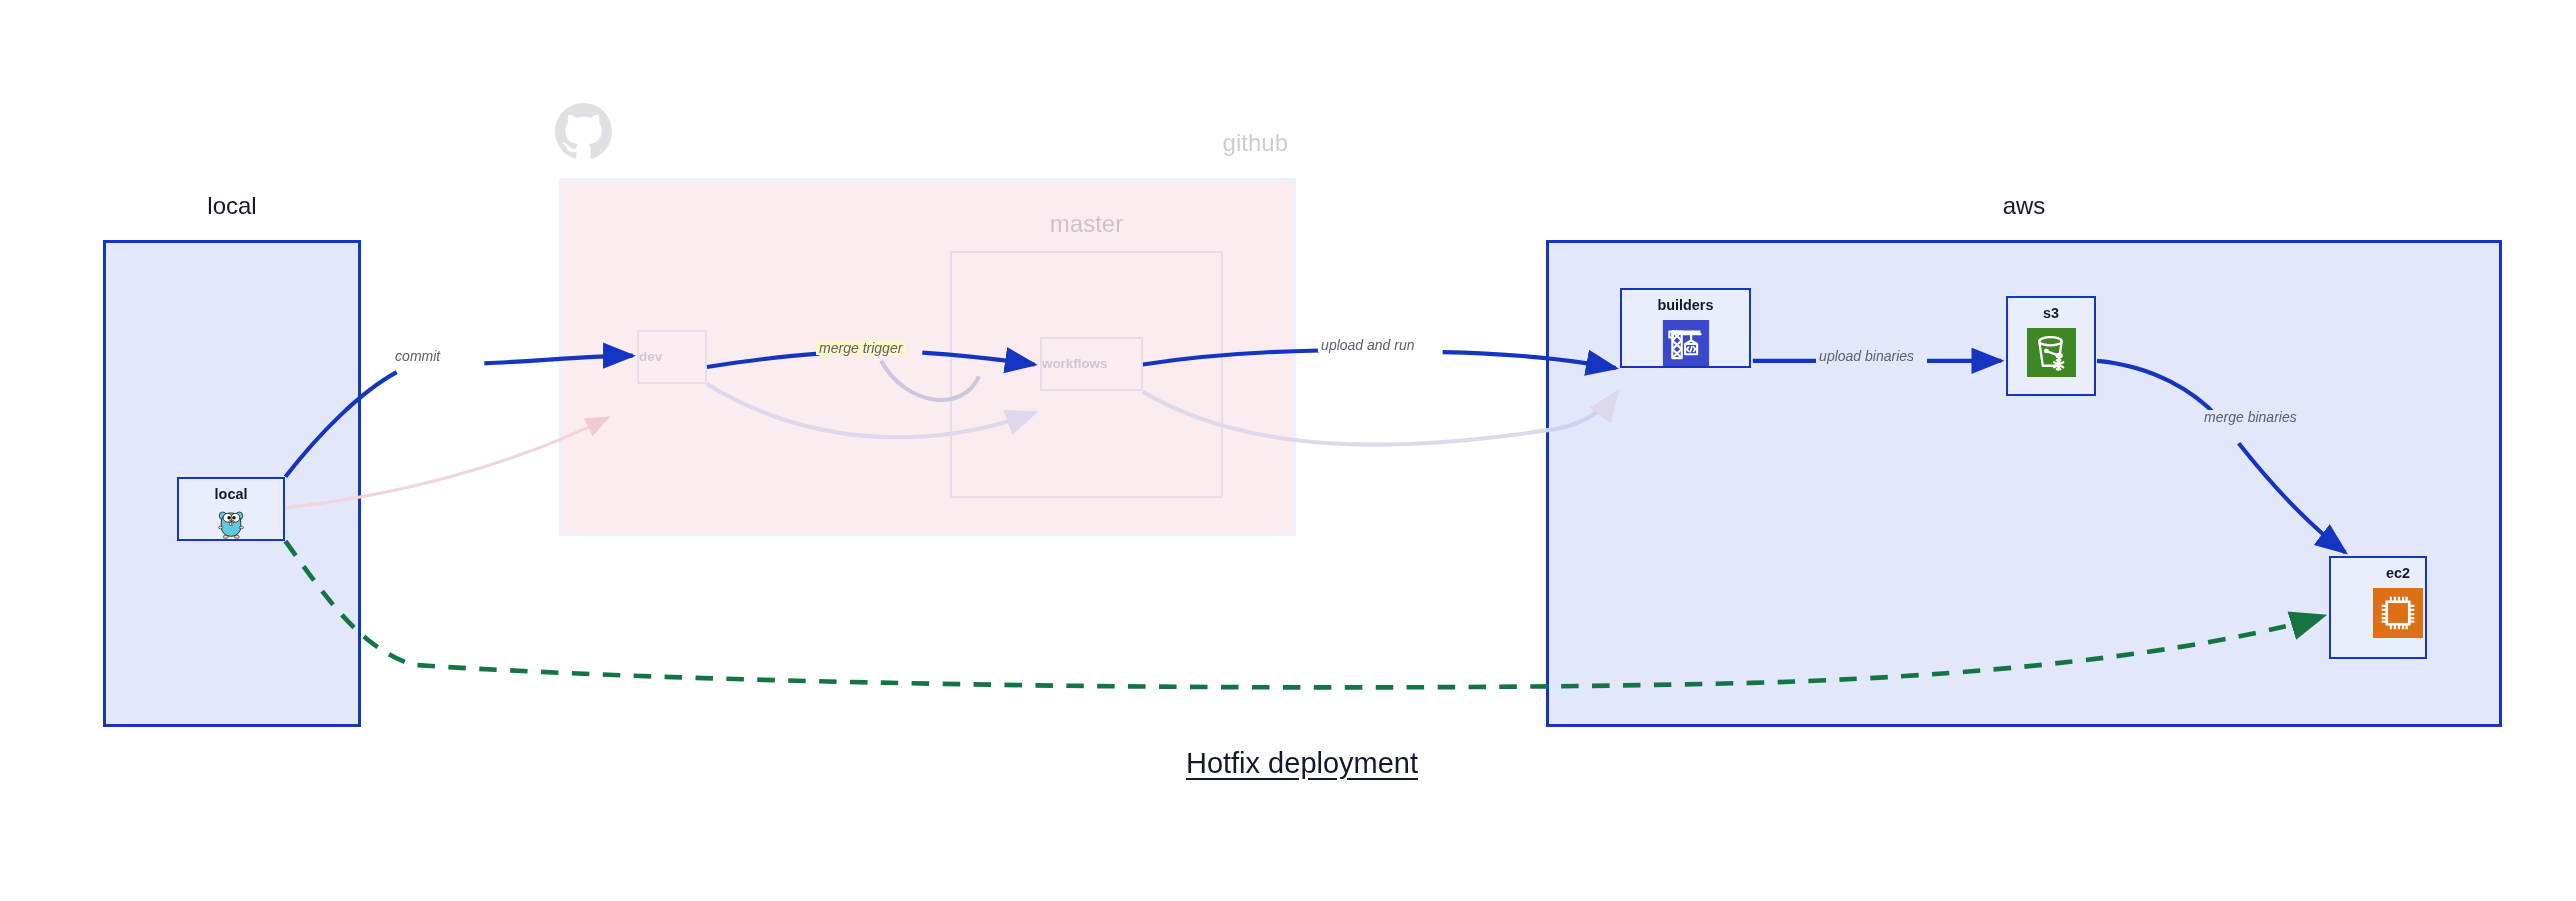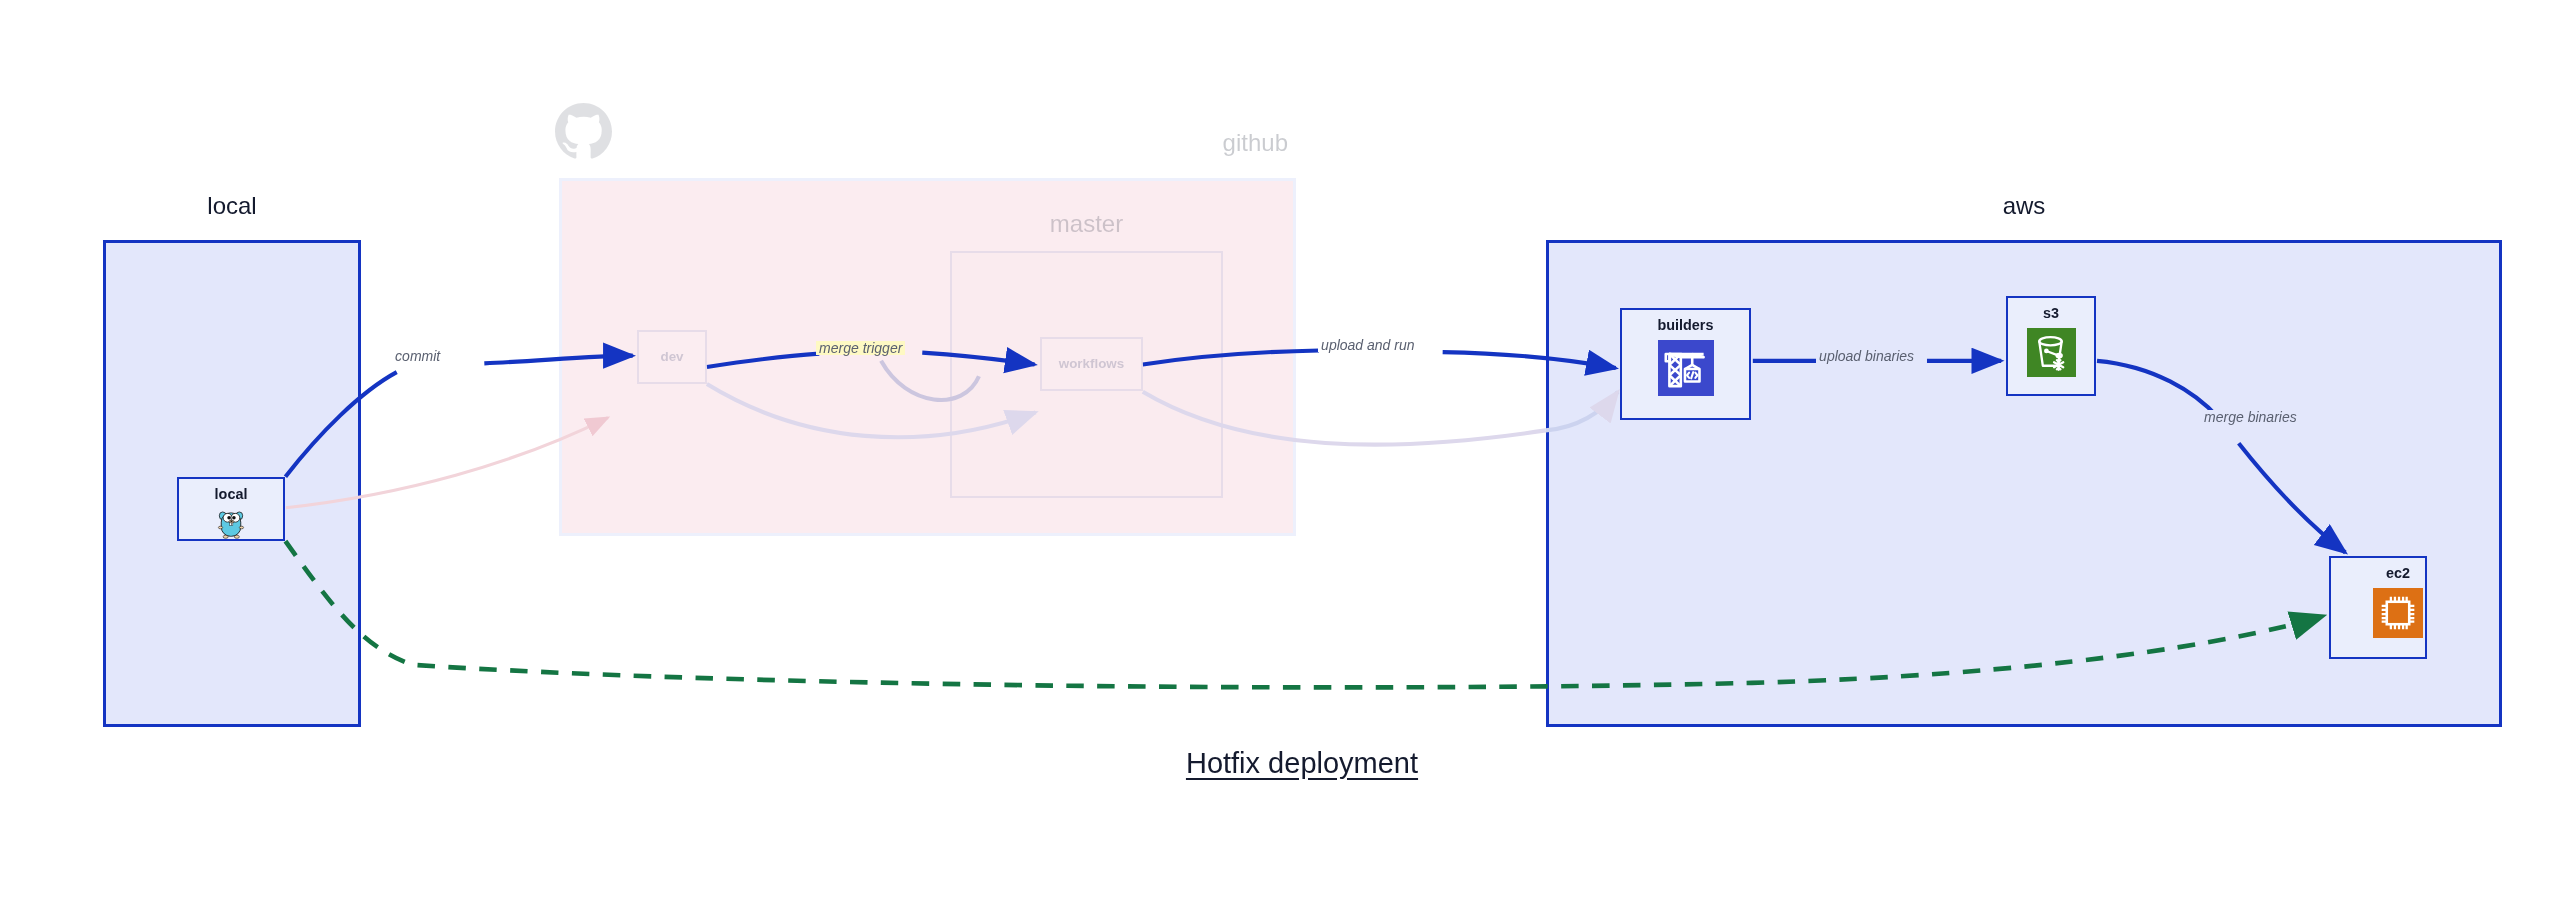--- a/index.html
+++ b/index.html
@@ -45,29 +45,29 @@
     background:#eaeefc;border:2.6px solid #1434c2;
     display:flex;flex-direction:column;align-items:center;
   }
   .node-title{
     font-size:14.4px;font-weight:700;color:#141a2e;
     margin-top:8.2px;line-height:1;white-space:nowrap;
   }
   .node-icon{margin-top:7.2px;}
 
   .node-code{left:177px;top:477px;width:108px;height:64px;}
-  .node-builders{left:1620px;top:308px;width:131px;height:112px;}
+  .node-builders{left:1620px;top:288px;width:131px;height:80px;}
   .node-s3{left:2006px;top:296px;width:90px;height:100px;}
   .node-ec2{left:2329px;top:556px;width:98px;height:103px;padding-left:40px;}
 
   
   .node-ghost{
     position:absolute;box-sizing:border-box;
     background:rgba(255,255,255,.12);border:2.1px solid #ddd5e6;
-    display:flex;flex-direction:column;align-items:center;justify-content:center;
+    display:flex;flex-direction:column;justify-content:center;
     opacity:.65;
   }
   .node-ghost .node-title{color:#b9b2c4;margin-top:0;font-size:13.4px;}
   .node-dev{left:637px;top:330px;width:70px;height:54px;}
   .node-workflows{left:1040px;top:337px;width:103px;height:54px;}
 
   
   #edges{position:absolute;left:0;top:0;width:2604px;height:902px;pointer-events:none;}
 
   .edge-label{

